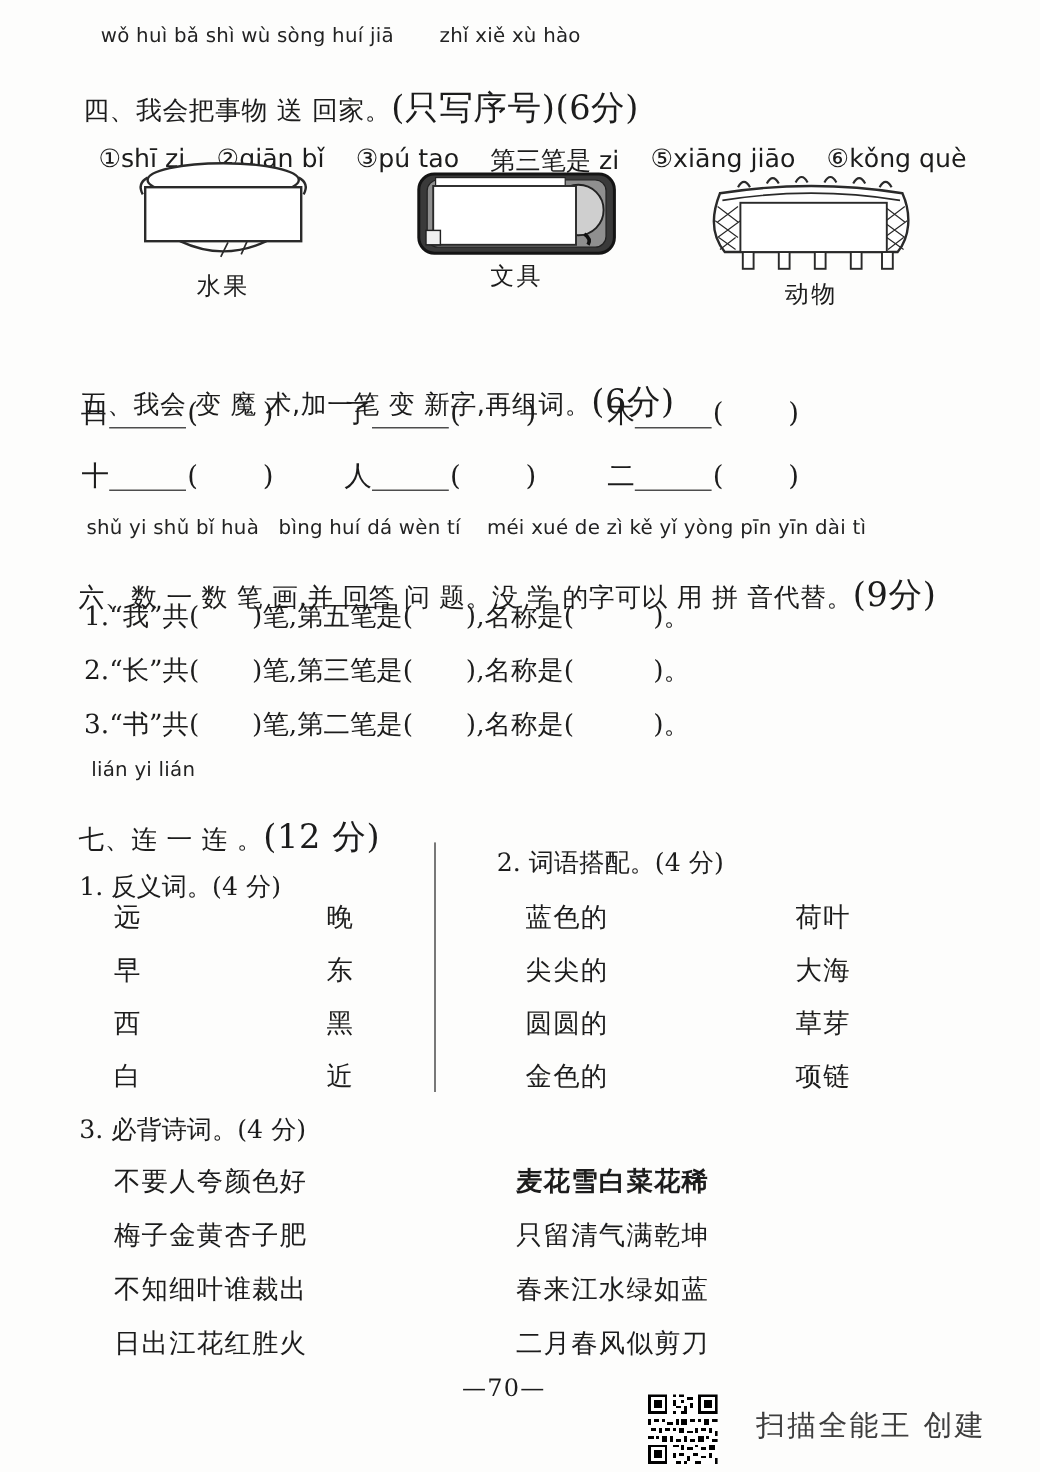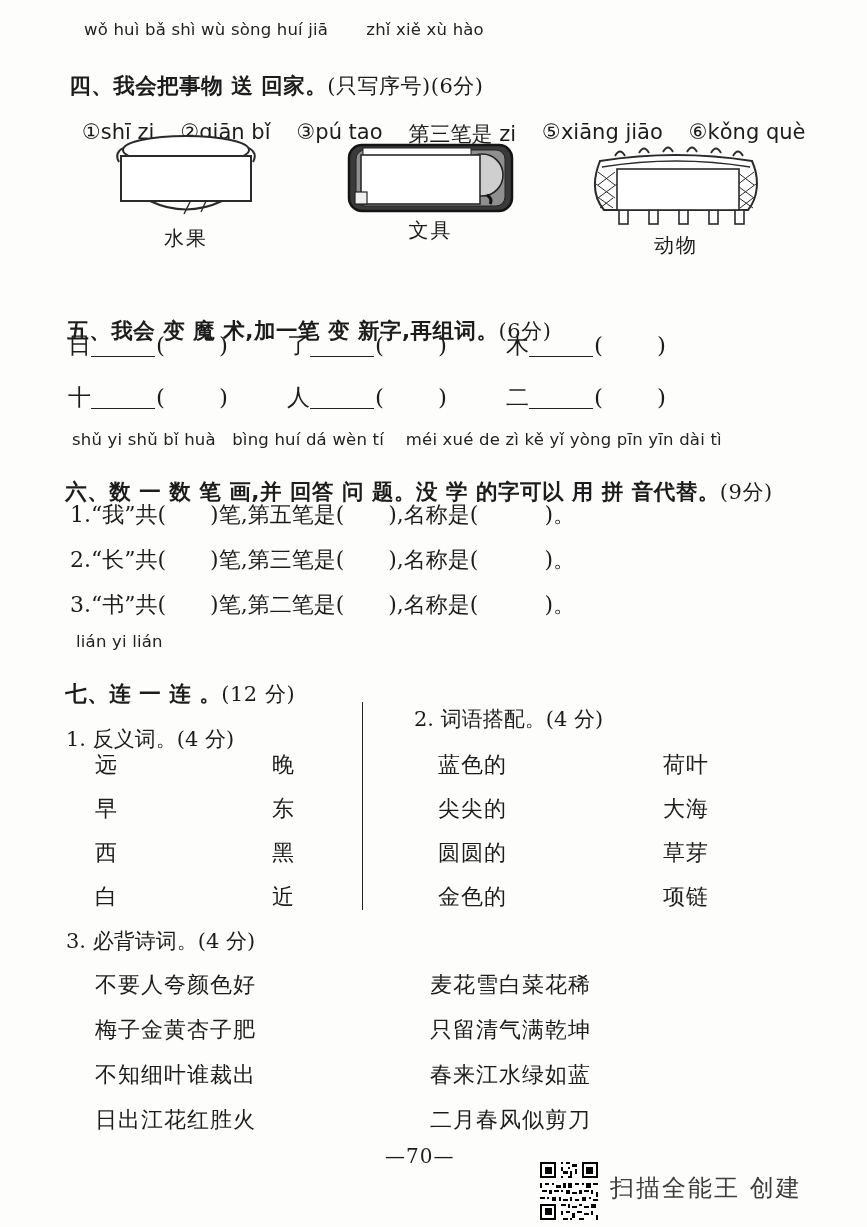--- a/index.html
+++ b/index.html
@@ -9,46 +9,46 @@
     font-family:"DejaVu Serif","Liberation Serif",serif;
   }
   .abs { position:absolute; }
   .pinyin {
     font-family:"DejaVu Sans","Liberation Sans",sans-serif;
     font-size:16.5px; color:#222; white-space:pre; letter-spacing:0.2px;
   }
   .head { white-space:pre; font-size:21.5px; letter-spacing:0.5px; }
   .head .bold {
     font-family:"DejaVu Sans","Liberation Sans",sans-serif;
-    font-weight:bold;
+    font-weight:normal;
   }
   .head .note {
     font-family:"DejaVu Serif","Liberation Serif",serif;
-    font-weight:normal; font-size:21px;text-align:center;
+    font-weight:normal; font-size:28px;text-align:center;
   }
   .items {
     display:flex; gap:26px; white-space:pre;
     font-family:"DejaVu Sans","Liberation Sans",sans-serif; font-size:21px;margin-top:28px;
   }
   figure.pic { margin:0; text-align:center; }
   figure.pic svg { display:block; margin:0 auto; }
   figure.pic figcaption { font-size:20px; margin-top:4px; letter-spacing:2px; }
   .cellrow { display:flex; }
   .cell { display:flex; align-items:flex-end; font-size:23px; }
   .cell .ch { line-height:1; }
   .cell .blank { width:64px; border-bottom:1.6px solid #222; height:24px; }
   .cell .paren { font-size:23px; line-height:1; padding:0 1px; }
   .cell .pgap { width:52px; border-bottom:0; height:24px; }
   .qline { white-space:pre; font-size:22px; line-height:45px; }
   .ptitle { font-size:21px; white-space:pre; }
   .mword { font-size:22px; letter-spacing:1px; white-space:pre; }
   .divider { border-left:1.8px solid #222; }
   .poem { font-size:22px; letter-spacing:1px; white-space:pre; }
   .pagenum { font-size:20px; letter-spacing:1px; }
-  .credit { font-size:24px; color:#3d3d3d; letter-spacing:2px; white-space:pre; }
+  .credit { font-size:24px; color:#3d3d3d; letter-spacing:2px; white-space:pre;margin-left:20px; }
 </style>
 </head>
 <body>
 
 <div class="page">
 
   <div class="abs pinyin" style="left:84px; top:20px;">wǒ huì bǎ shì wù sòng huí jiā       zhǐ xiě xù hào</div>
 
   <div class="abs head" style="left:40px; top:46px;">
     <span class="bold">四、我会把事物 送 回家。</span><span class="note">(只写序号)(6分)</span>
@@ -199,21 +199,21 @@
   <div class="abs mword" style="left:663px; top:794px;">大海</div>
   <div class="abs mword" style="left:663px; top:838px;">草芽</div>
   <div class="abs mword" style="left:663px; top:882px;">项链</div>
 
   <div class="abs ptitle" style="left:66px; top:927px;">3. 必背诗词。(4 分)</div>
 
   <div class="abs poem" style="left:95px;  top:970px;">不要人夸颜色好</div>
   <div class="abs poem" style="left:95px;  top:1015px;">梅子金黄杏子肥</div>
   <div class="abs poem" style="left:95px;  top:1060px;text-align:right;">不知细叶谁裁出</div>
   <div class="abs poem" style="left:95px;  top:1105px;">日出江花红胜火</div>
-  <div class="abs poem" style="left:430px; top:970px;">麦花雪白菜花稀</div>
+  <div class="abs poem" style="left:430px; top:970px;font-weight:bold;">麦花雪白菜花稀</div>
   <div class="abs poem" style="left:430px; top:1015px;">只留清气满乾坤</div>
   <div class="abs poem" style="left:430px; top:1060px;">春来江水绿如蓝</div>
   <div class="abs poem" style="left:430px; top:1105px;">二月春风似剪刀</div>
 
   <div class="abs pagenum" style="left:385px; top:1144px;">—70—</div>
 
   <svg class="abs" style="left:540px; top:1162px;" width="58" height="58" viewBox="0 0 25 25" shape-rendering="crispEdges">
     <rect x="0" y="0" width="25" height="25" fill="#ffffff"></rect>
     <rect x="0" y="0" width="7" height="7" fill="#000"></rect>
       <rect x="1" y="1" width="5" height="5" fill="#fff"></rect>

